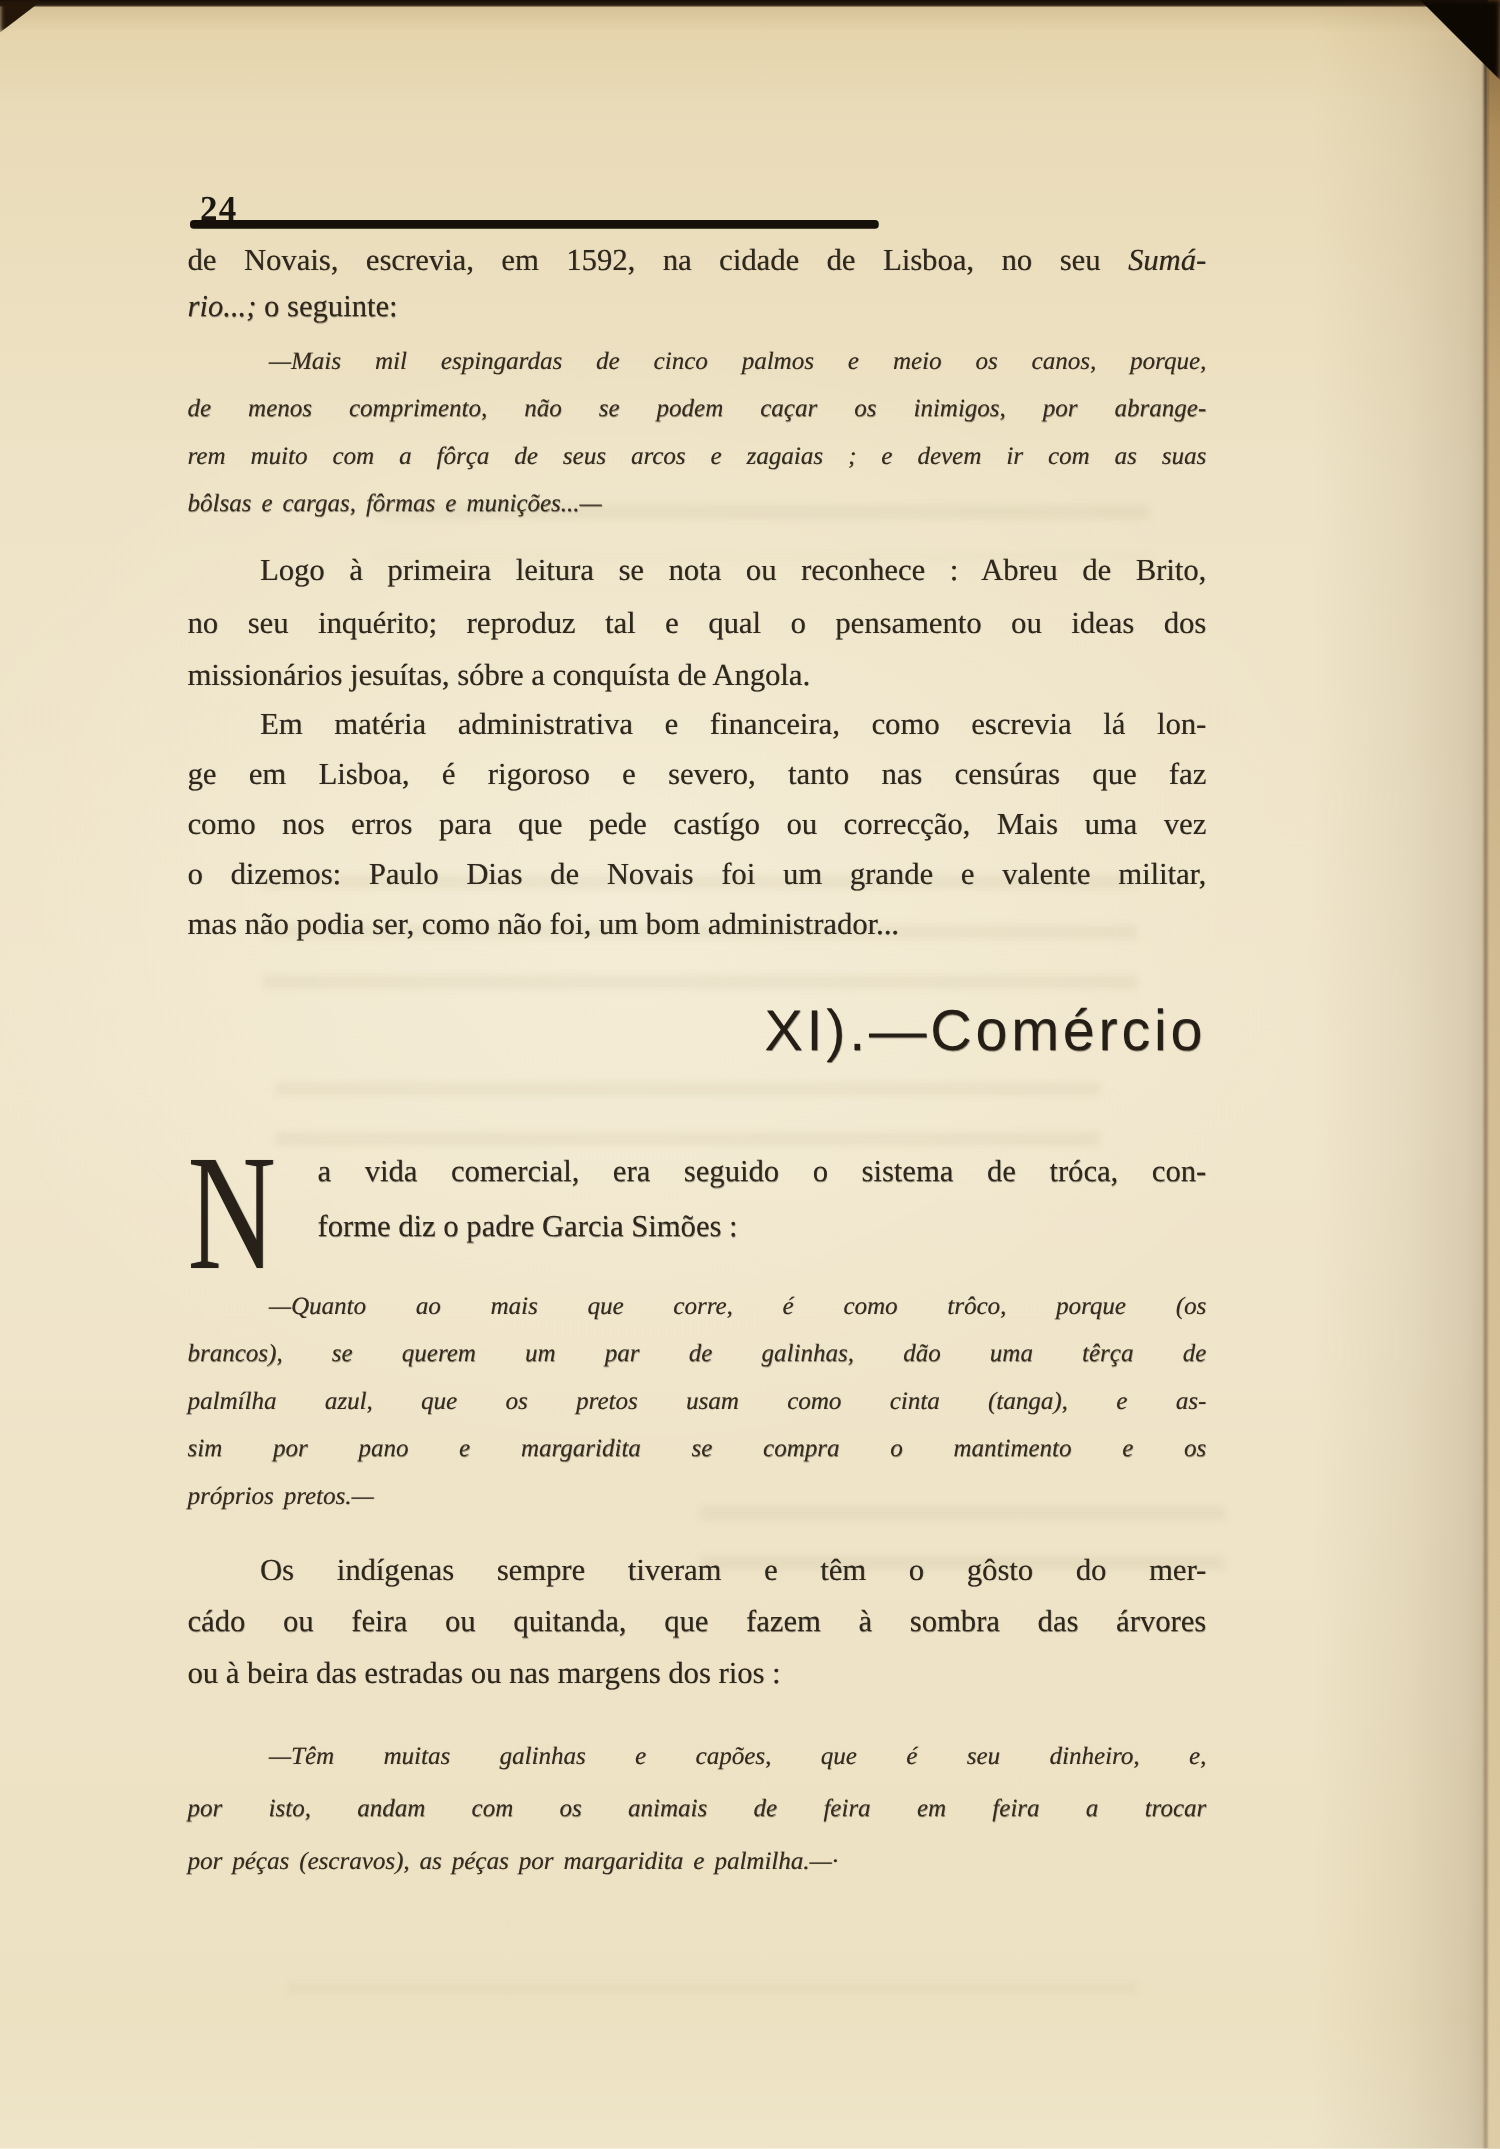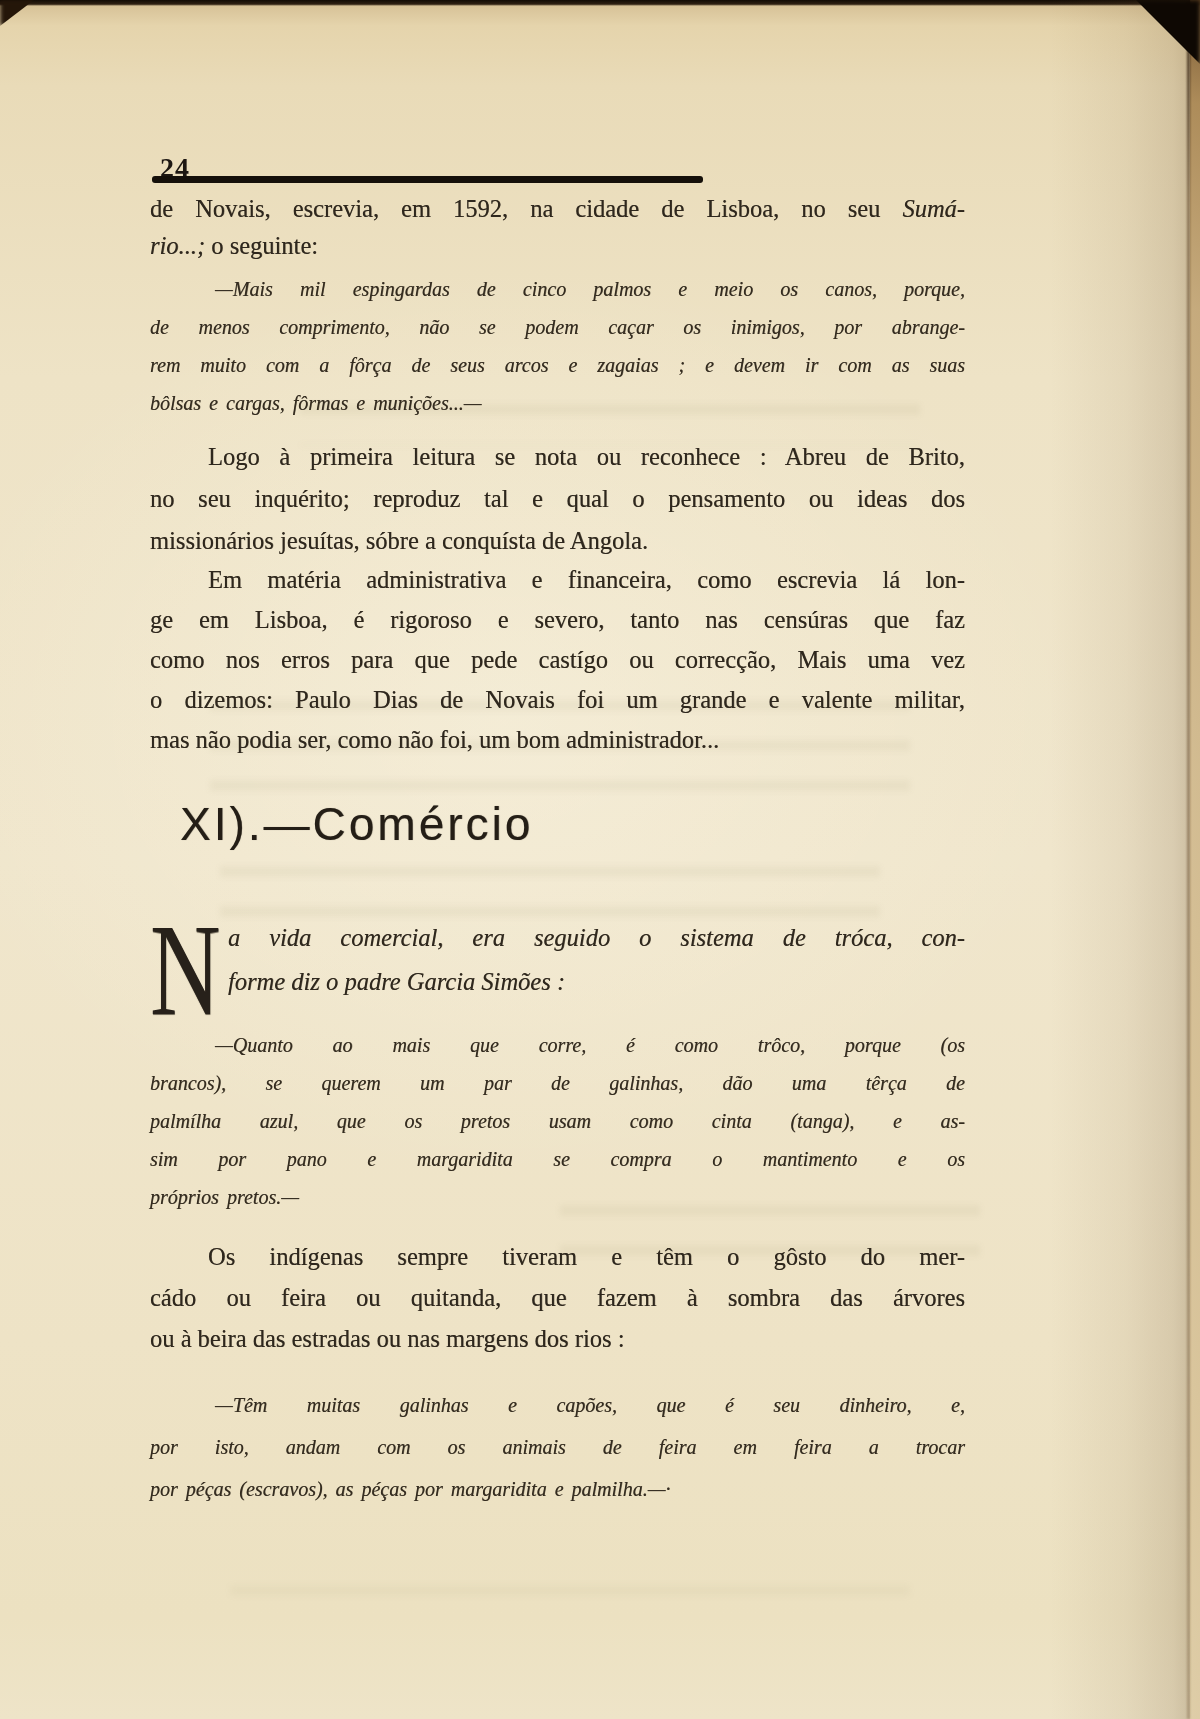--- a/index.html
+++ b/index.html
@@ -53,24 +53,24 @@
   .indented .line:first-child{text-indent:58px;}
   .quote{font-style:italic;font-size:20px;word-spacing:3px;color:#332b1f;}
   .quote .line:first-child{text-indent:65px;}
   .it{font-style:italic;margin-top:28px;}
   .lh37{line-height:37px;} .lh38{line-height:38px;} .lh40{line-height:40px;}
   .lh41{line-height:41px;} .lh42{line-height:42px;} .lh44{line-height:44px;}
 
   .heading{position:absolute;top:797px;left:150px;width:815px;margin:0;
     font-family:"Liberation Sans","DejaVu Sans",sans-serif;
     font-size:46px;font-weight:400;letter-spacing:3px;color:#241e16;
-    text-align:left;text-indent:30px;
+    text-align:right;text-indent:30px;
     text-shadow:0.4px 0.4px 0.7px rgba(30,24,14,0.55);}
 
-  .dropcap-para .dc-lines{margin-left:78px;font-style:italic;}
+  .dropcap-para .dc-lines{margin-left:104px;}
   .dropcap{position:absolute;left:0;top:-12px;font-size:132px;line-height:1;
     transform:scaleX(0.74);transform-origin:left top;color:#27211a;
     text-shadow:0.5px 0.5px 0.8px rgba(35,28,18,0.6);}
 </style>
 </head>
 <body>
 
 <div class="page">
 
   <div class="top-edge"></div>

